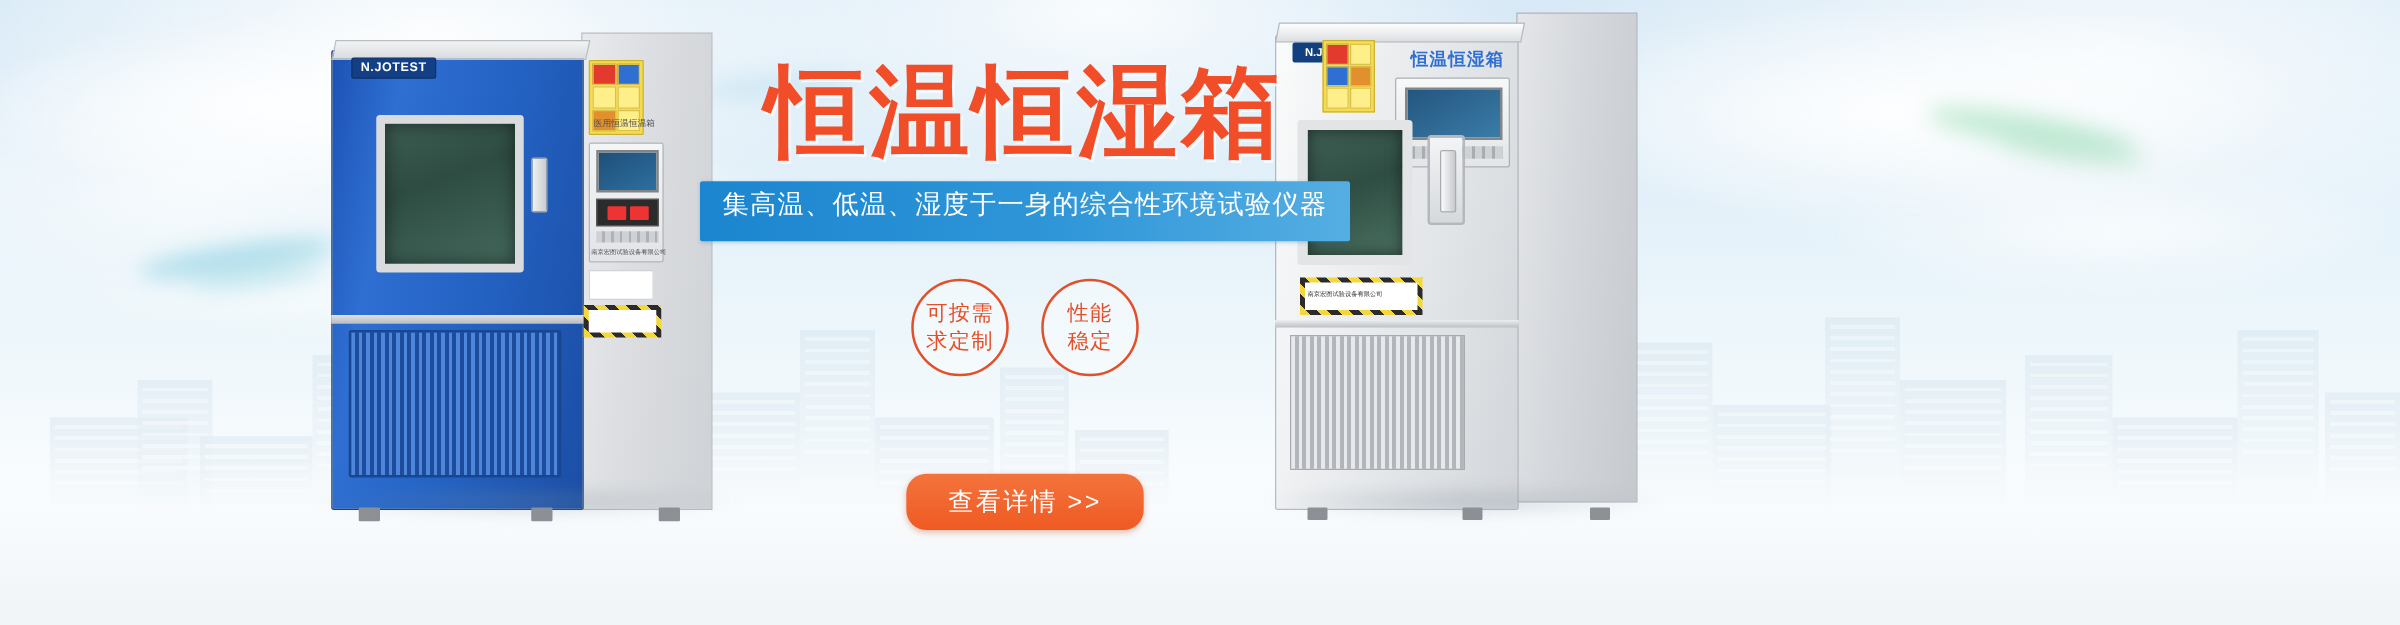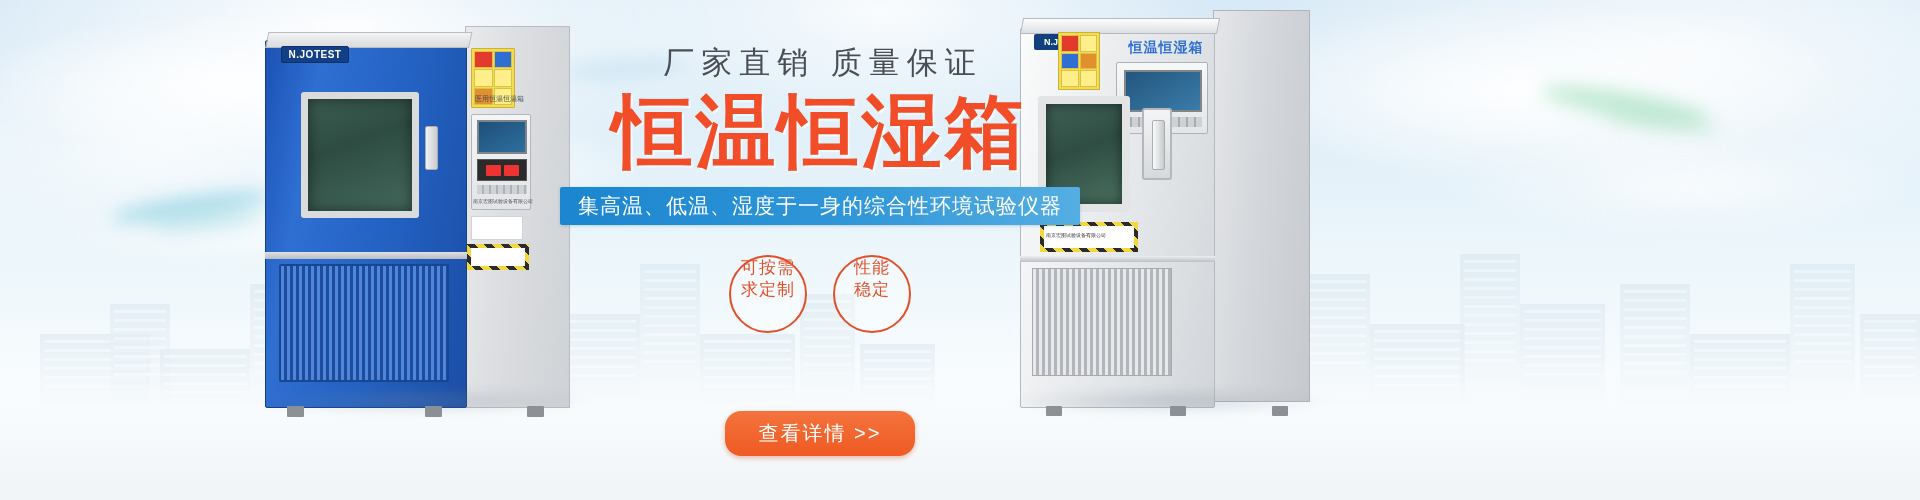--- a/index.html
+++ b/index.html
@@ -63,31 +63,31 @@
   .tagline {
     font-size:31px; letter-spacing:7px; color:#4a4f55; white-space:nowrap;
     text-align:center; font-weight:400; padding-left:6px;
   }
   .headline {
     margin-top:6px; font-size:80px; line-height:1.06; font-weight:bold;
     color:#f04d28; letter-spacing:3px; text-align:center; white-space:nowrap;
     text-shadow:2px 2px 0 rgba(255,255,255,.65);
   }
   .subbar {
-    margin-top:12px; height:38px; line-height:38px;
+    margin-top:12px; height:48px; line-height:38px;
     background:linear-gradient(90deg,#1b85cf 0%, #2f96d8 55%, #55aee2 100%);
     color:#ffffff; font-size:21px; letter-spacing:1px; white-space:nowrap;
     text-align:center; border-radius:2px;
     box-shadow:0 1px 3px rgba(30,110,170,.25);
   }
   .badges { margin-top:30px; display:flex; justify-content:center; gap:26px; }
   .badge {
     width:78px; height:78px; border-radius:50%;
     border:2px solid #e2502a; color:#e2502a;
-    display:flex; flex-direction:column; align-items:center; 
+    display:flex; flex-direction:column; align-items:center; justify-content:center;
     font-size:17px; line-height:1.30; letter-spacing:1px; background:rgba(255,255,255,.35);
   }
   .badge span { display:block; }
   .cta-wrap { margin-top:34px; display:flex; justify-content:center; }
   .cta {
     background:linear-gradient(180deg,#f4733d 0%, #ef5a22 100%);
     color:#fff; font-size:20px; letter-spacing:2px;
     padding:9px 34px; border-radius:16px; border:none; cursor:pointer;
     box-shadow:0 2px 5px rgba(200,70,25,.35); white-space:nowrap;margin-top:44px;
   }
@@ -371,21 +371,20 @@
     <div class="foot" style="left:150px;"></div>
     <div class="foot" style="left:252px;"></div>
     <div class="lbl-sm" style="left:26px; top:222px; font-size:5px; color:#333;">南京宏图试验设备有限公司</div>
   </div>
 
   <div class="shadow-strip" style="left:250px; width:340px;"></div>
   <div class="shadow-strip" style="left:1010px; width:320px;"></div>
 
   <div class="content">
 
-    <div class="tagline">厂家直销  质量保证</div>
 
     <div class="headline">恒温恒湿箱</div>
 
     <div class="subbar">集高温、低温、湿度于一身的综合性环境试验仪器</div>
 
     <div class="badges">
       <div class="badge">
         <span>可按需</span>
         <span>求定制</span>
       </div>

